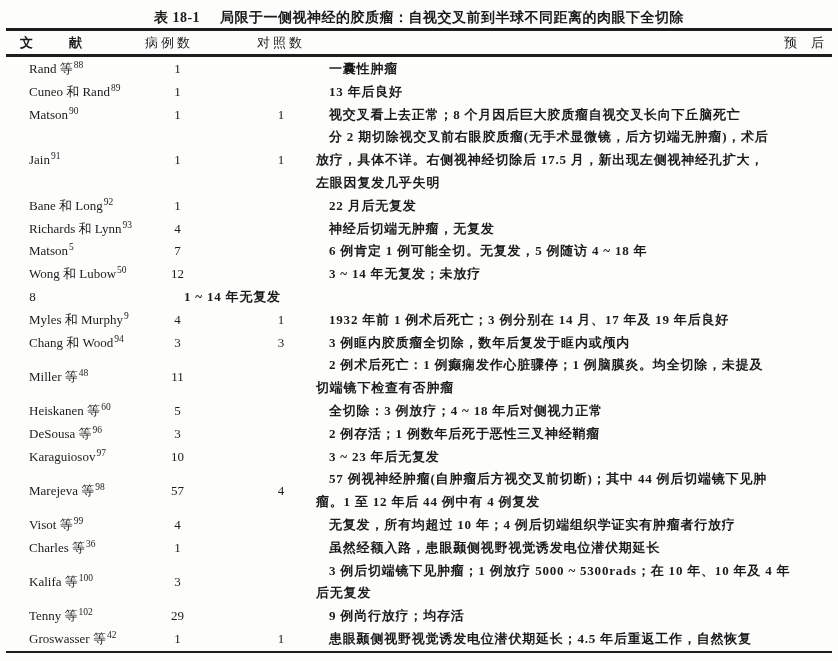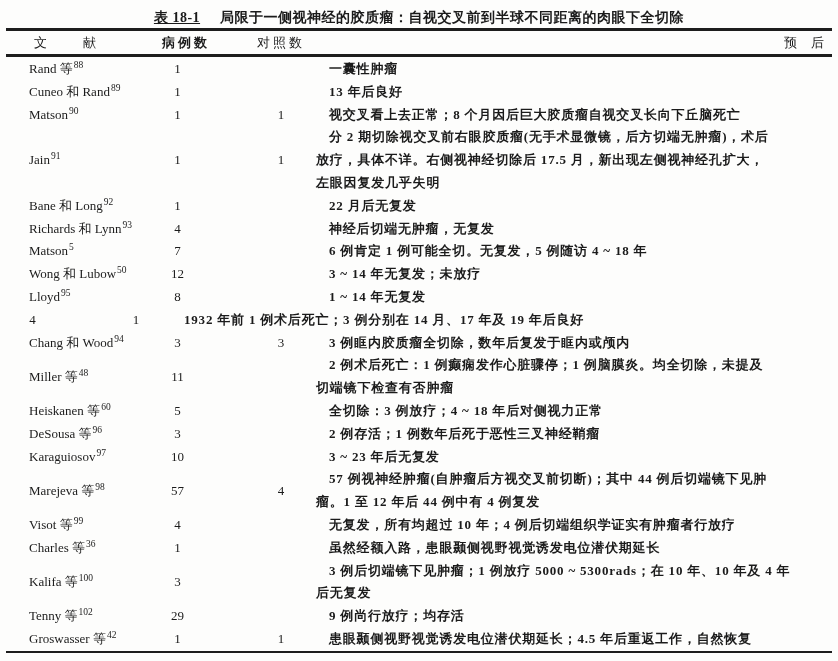--- a/index.html
+++ b/index.html
@@ -15,40 +15,40 @@
   }
   .title{
     padding-top:8px;
     height:20px;line-height:20px;
     text-align:center;
     font-weight:bold;
     font-size:14px;
     letter-spacing:0.5px;
     white-space:nowrap;
   }
-  .title .t-label{margin-right:20px;text-decoration:underline;}
+  .title .t-label{margin-right:20px;}
   .rule{height:3px;background:#1d1d1d;margin:0 6px;}
   .rule.thin{height:2.5px;}
   .header-row{
     height:23px;
     display:flex;align-items:center;
     margin-top:0;
   }
   .row{display:flex;align-items:center;line-height:22.8px;}
   .cell{box-sizing:border-box;}
   .cell.ref{width:145px;padding-left:29px;white-space:nowrap;}
   .cell.cases{width:65px;text-align:center;}
   .cell.controls{width:106px;padding-left:36px;text-align:center;}
   .cell.prog{flex:1;padding-right:18px;font-weight:bold;}
   .pline{white-space:nowrap;letter-spacing:0.8px;}
   .pline.first{text-indent:13px;}
   sup{font-size:9.5px;line-height:0;vertical-align:5px;margin-left:1px;letter-spacing:0;}
   
-  .h-ref{width:145px;padding-left:34px;letter-spacing:36px;box-sizing:border-box;white-space:nowrap;}
-  .h-cases{width:65px;text-align:right;letter-spacing:3px;font-weight:bold;}
+  .h-ref{width:145px;padding-left:20px;letter-spacing:36px;box-sizing:border-box;white-space:nowrap;font-weight:bold;}
+  .h-cases{width:65px;text-align:left;letter-spacing:3px;}
   .h-controls{width:106px;padding-left:36px;text-align:center;letter-spacing:3px;box-sizing:border-box;}
   .h-prog{flex:1;text-align:right;padding-left:34px;letter-spacing:14px;white-space:nowrap;}
   .tbody{padding-top:1px;}
 </style>
 </head>
 <body>
 
 <div class="page">
 
   <div class="title">
@@ -127,28 +127,28 @@
       </div>
       <div class="row">
         <div class="cell ref"><span>Wong 和 Lubow</span><sup>50</sup></div>
         <div class="cell cases">12</div>
         <div class="cell controls"></div>
         <div class="cell prog">
           <div class="pline first">3 ~ 14 年无复发；未放疗</div>
         </div>
       </div>
       <div class="row">
-        <div class="cell ref"><span>Lloyd</span><sup>95</sup></div>
         <div class="cell cases">8</div>
         <div class="cell controls"></div>
         <div class="cell prog">
           <div class="pline first">1 ~ 14 年无复发</div>
         </div>
       </div>
       <div class="row">
+        <div class="cell ref"><span>Myles 和 Murphy</span><sup>9</sup></div>
         <div class="cell cases">4</div>
         <div class="cell controls">1</div>
         <div class="cell prog">
           <div class="pline first">1932 年前 1 例术后死亡；3 例分别在 14 月、17 年及 19 年后良好</div>
         </div>
       </div>
       <div class="row">
         <div class="cell ref"><span>Chang 和 Wood</span><sup>94</sup></div>
         <div class="cell cases">3</div>
         <div class="cell controls">3</div>

